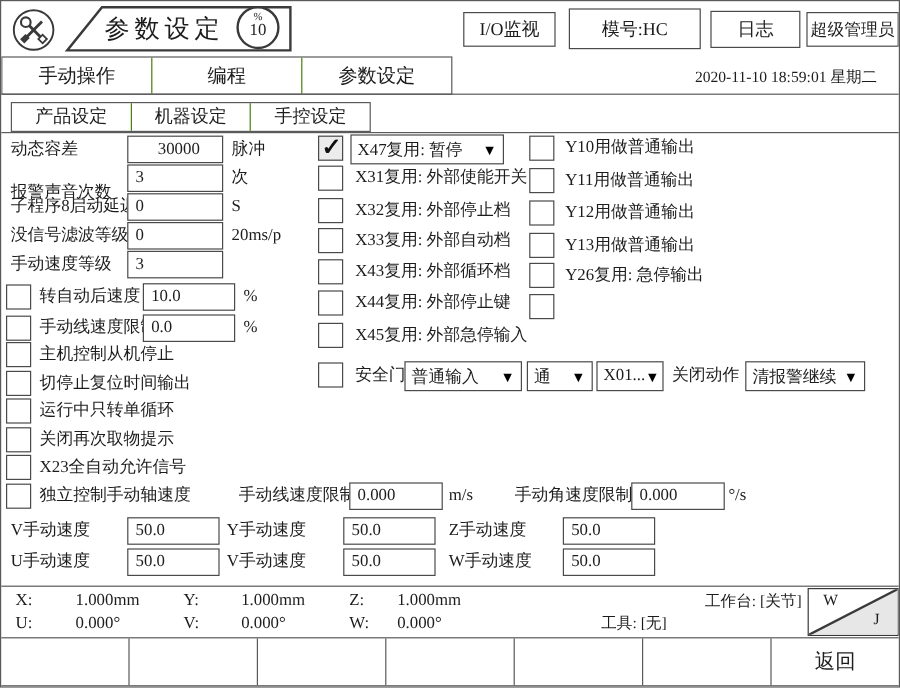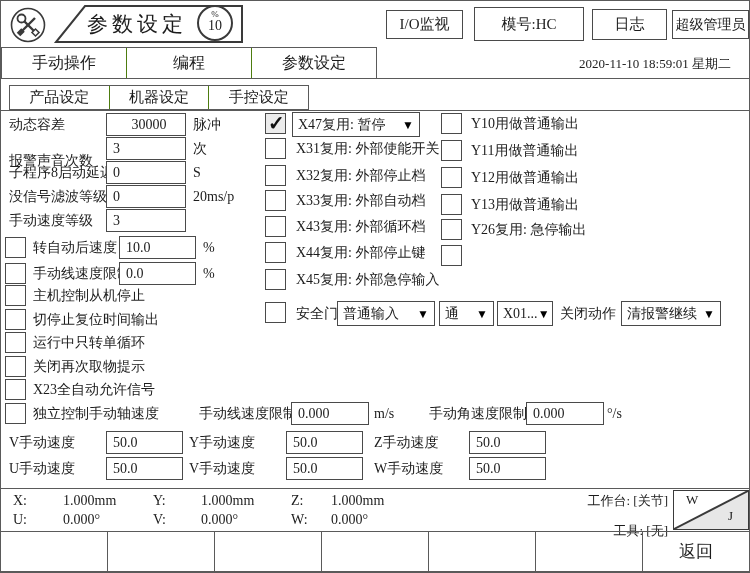--- a/index.html
+++ b/index.html
@@ -212,21 +212,21 @@
   <span class="statustxt abs" style="left:330px;top:490px;">1.000mm</span>
 
   <span class="statustxt abs" style="left:12px;top:509px;">U:</span>
   <span class="statustxt abs" style="left:62px;top:509px;">0.000°</span>
   <span class="statustxt abs" style="left:152px;top:509px;">V:</span>
   <span class="statustxt abs" style="left:200px;top:509px;">0.000°</span>
   <span class="statustxt abs" style="left:290px;top:509px;">W:</span>
   <span class="statustxt abs" style="left:330px;top:509px;">0.000°</span>
 
   <span class="statustxt abs" style="left:500px;top:490px;width:167px;text-align:right;font-size:13px;">工作台: [关节]</span>
-  <span class="statustxt abs" style="left:500px;top:508px;width:167px;text-align:right;font-size:13px;margin-top:12px;">工具: [无]</span>
+  <span class="statustxt abs" style="left:500px;top:508px;width:167px;text-align:left;font-size:13px;">工具: [无]</span>
 
   <span class="abs" style="left:672px;top:489px;width:76px;height:40px;border:1px solid #3a3a3a;background:#fff;">
     <svg class="abs" style="left:0;top:0;" width="74" height="38" viewBox="0 0 74 38">
       <polygon points="0,38 74,38 74,0" fill="#e7e7e7"></polygon>
       <line x1="0" y1="38" x2="74" y2="0" stroke="#3a3a3a" stroke-width="2"></line>
     </svg>
     <span class="abs" style="left:12px;top:1px;font-size:13px;">W</span>
     <span class="abs" style="left:54px;top:17px;font-size:13px;">J</span>
   </span>
 

